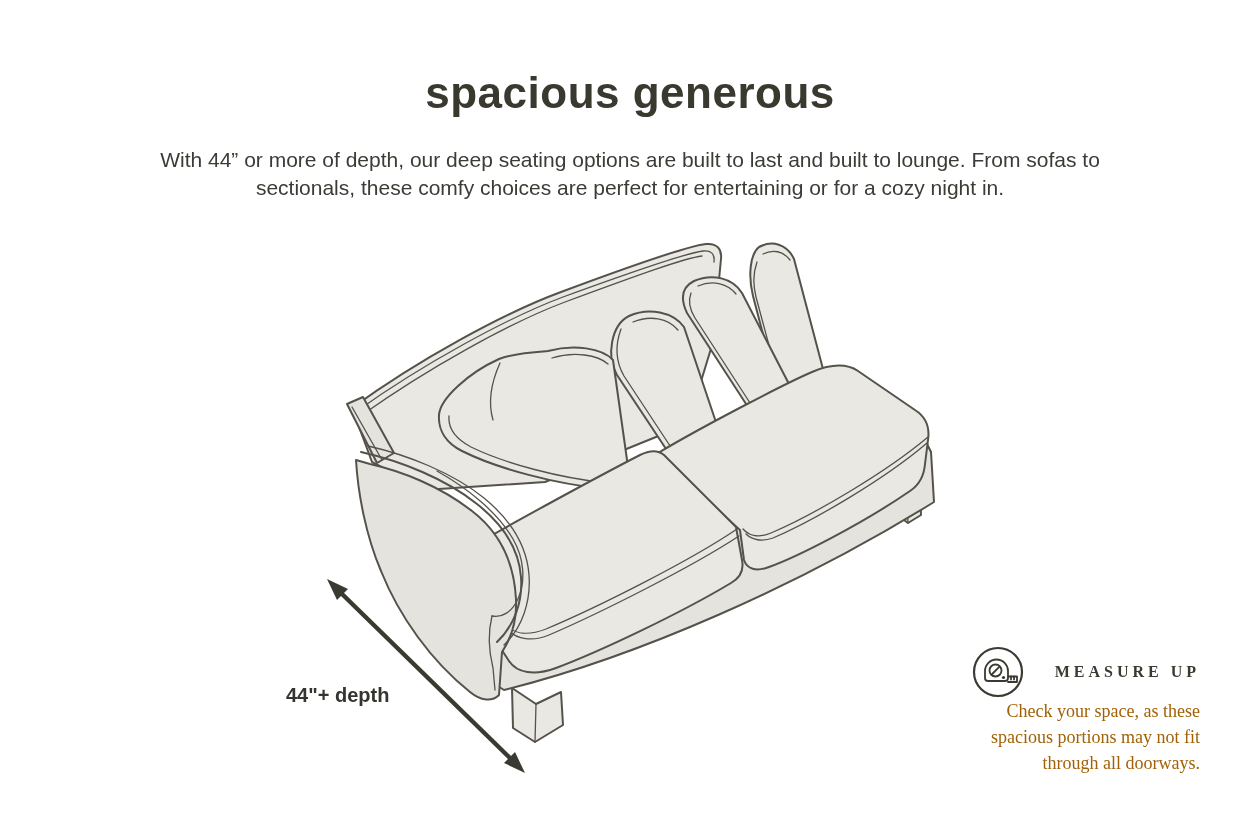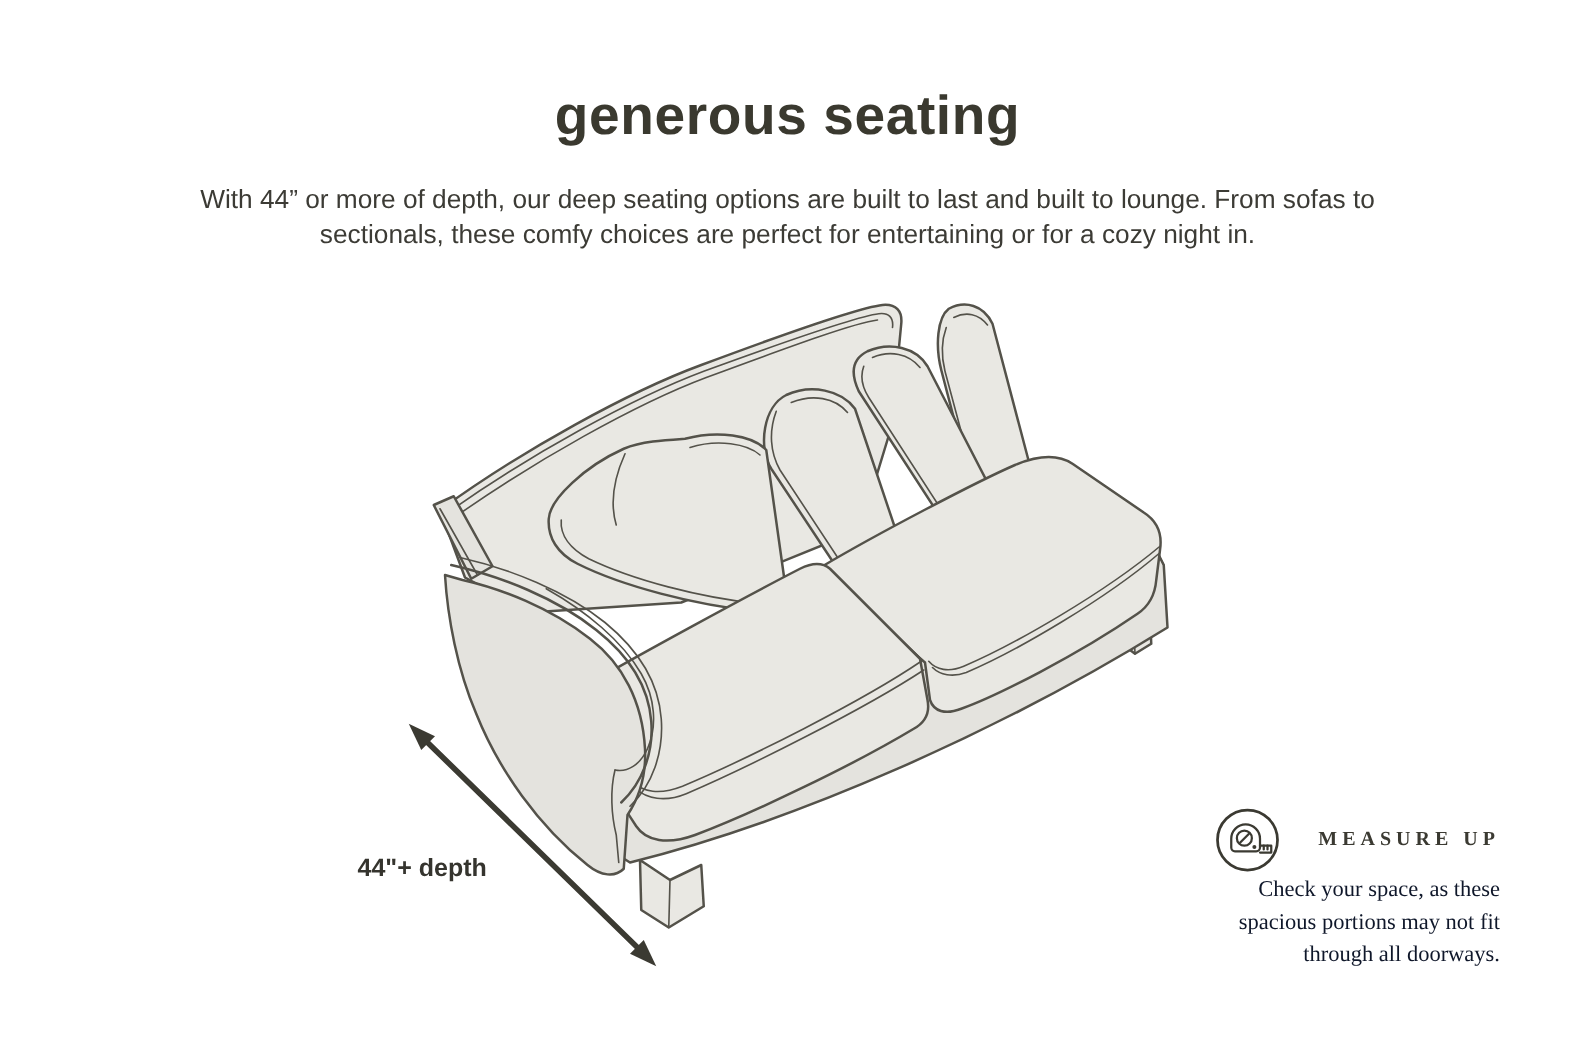--- a/index.html
+++ b/index.html
@@ -20,38 +20,38 @@
     position:absolute;left:286px;top:684px;font-size:20px;font-weight:bold;color:#35342e;
   }
   .measure{position:absolute;left:938px;top:646px;width:262px;height:150px;font-family:Liberation Serif, serif;}
   .measure .icon{position:absolute;left:34px;top:0px;}
   .measure .mtitle{
     position:absolute;right:0;top:17px;font-size:16px;font-weight:bold;
     letter-spacing:4px;color:#3b3a32;white-space:nowrap;
   }
   .measure .note{
     position:absolute;right:0;top:52px;text-align:right;
-    font-size:18px;line-height:26px;color:#0f172a;white-space:nowrap;
+    font-size:18px;line-height:26px;color:#a16207;white-space:nowrap;
   }
   .measure .note span{display:block;}
   .ln{stroke:#54524a;fill:none;stroke-width:2;stroke-linecap:round;stroke-linejoin:round;}
   .fl{stroke:#54524a;fill:#e9e8e3;stroke-width:2;stroke-linejoin:round;}
   .fs{stroke:#54524a;fill:#e4e3de;stroke-width:2;stroke-linejoin:round;}
   .pp{stroke:#54524a;fill:none;stroke-width:1.3;stroke-linecap:round;}
   .arw{stroke:#3b3a32;fill:none;stroke-width:4.5;stroke-linecap:round;}
   .arwh{fill:#3b3a32;stroke:none;}
   .tm{stroke:#3b3a32;fill:none;stroke-width:2.2;stroke-linecap:round;stroke-linejoin:round;}
   .tm2{stroke:#3b3a32;fill:none;stroke-width:1.8;stroke-linecap:round;stroke-linejoin:round;}
 </style>
 </head>
 <body>
 
 <div class="page">
 
-  <h1 class="title">generous seating</h1>
+  <h1 class="title">spacious generous</h1>
 
   <p class="intro">With 44” or more of depth, our deep seating options are built to last and built to lounge. From sofas to sectionals, these comfy choices are perfect for entertaining or for a cozy night in.</p>
 
   <svg class="sofa-svg" width="690" height="565" viewBox="270 225 690 565" xmlns="http://www.w3.org/2000/svg">
 
     <g>
       <path class="fl" d="M 352,408 C 418,360 504,313 561,292 C 636,264 688,246 706,244 C 717,243 722,249 721,259 L 713,342 L 688,424 L 545,482 L 424,490 L 372,462 Z"></path>
       <path class="pp" d="M 357,411 C 423,364 507,318 563,297 C 637,270 686,253 703,251 C 711,250 715,254 714,262"></path>
       <path class="pp" d="M 362,415 C 427,369 509,323 565,302 C 638,275 685,258 702,256"></path>
     </g>

